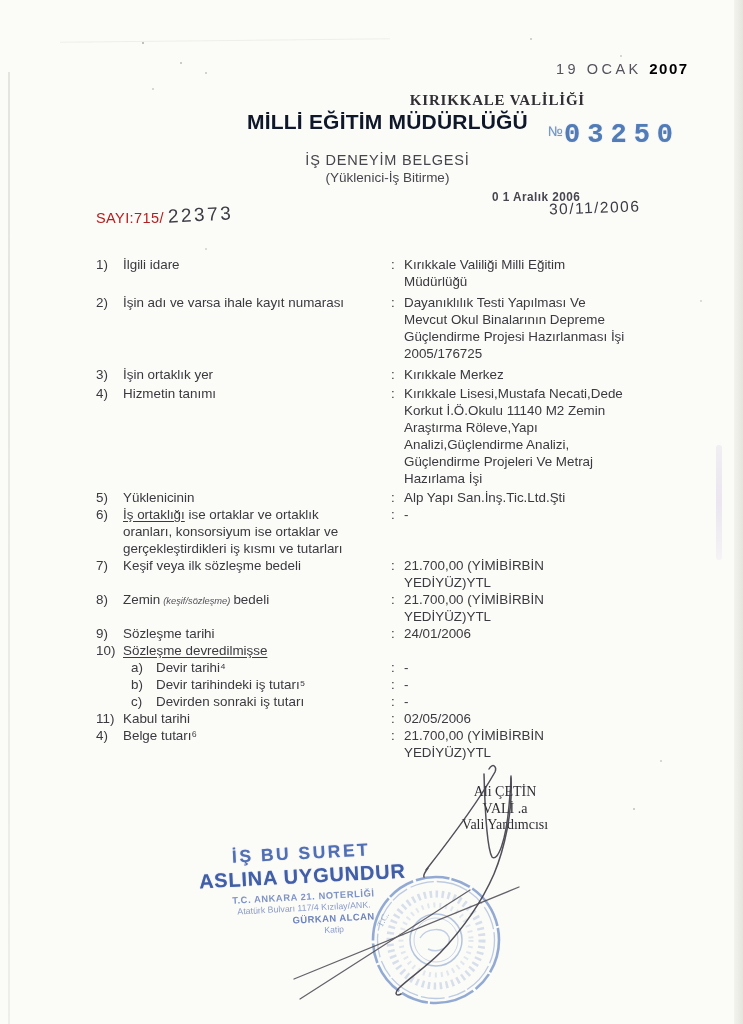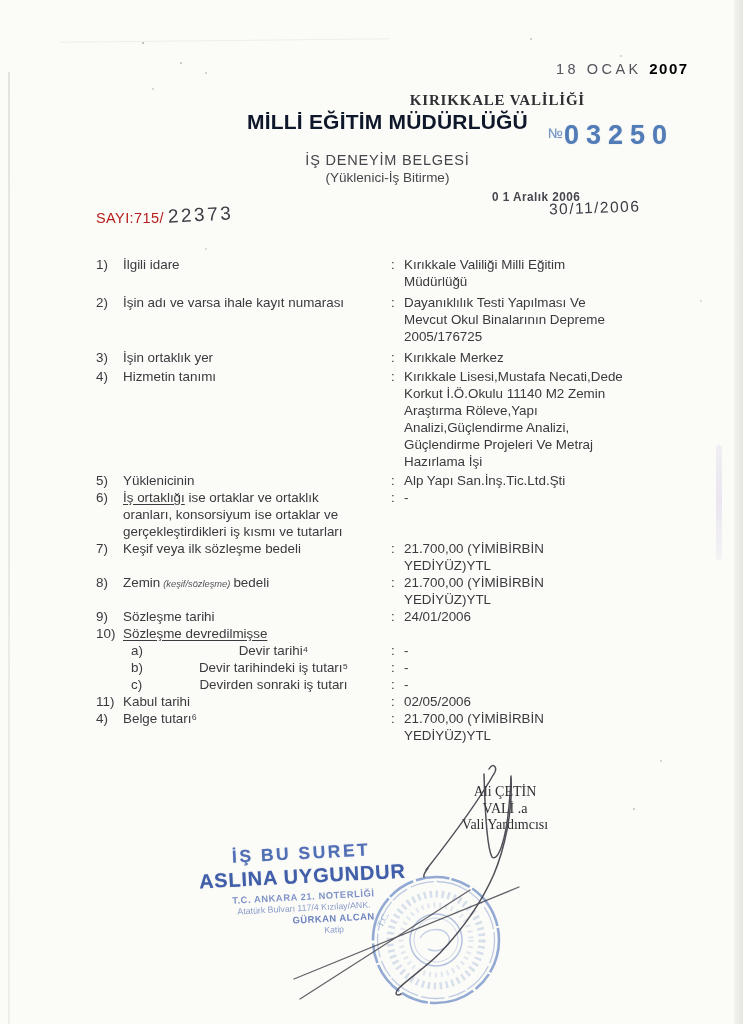--- a/index.html
+++ b/index.html
@@ -35,41 +35,41 @@
   .doc-title{font-size:14.5px;letter-spacing:.8px;color:#46464c;margin-top:18px;}
   .doc-subtitle{font-size:13.5px;color:#46464c;margin-top:2px;}
 
   
   .stamp-received{position:absolute;left:556px;top:60px;font-size:14.5px;
     letter-spacing:3.5px;color:#55525c;white-space:nowrap;}
   .stamp-received b{font-size:15px;color:#000000;letter-spacing:1.5px;font-weight:bold;}
   .stamp-number{position:absolute;left:548px;top:120px;white-space:nowrap;
     color:#527cb7;text-shadow:0 0 1px rgba(82,124,183,.5);}
   .stamp-number .no{font-size:14px;vertical-align:6px;letter-spacing:1px;opacity:.8;}
-  .stamp-number .digits{font-family:Liberation Sans, sans-serif;
+  .stamp-number .digits{font-family:Liberation Mono, monospace;
     font-weight:bold;font-size:27px;letter-spacing:7px;}
   .stamp-date{position:absolute;left:492px;top:190px;font-weight:bold;font-size:12.5px;
     letter-spacing:.5px;color:#47454e;transform:scaleX(.94);transform-origin:left;white-space:nowrap;}
   .hand-date{position:absolute;left:549px;top:199px;font-size:15.5px;color:#3b3b43;
     letter-spacing:1.5px;transform:rotate(-2deg);white-space:nowrap;}
 
   
   .sayi{position:absolute;left:96px;top:206px;white-space:nowrap;}
   .sayi .printed{font-size:14.5px;color:#b91c1c;letter-spacing:.4px;}
   .sayi .hand{display:inline-block;font-size:19px;color:#3e3d45;letter-spacing:2.5px;
     transform:rotate(-3deg) translateY(-2px);margin-left:4px;}
 
   
   .list{position:absolute;left:96px;top:256px;width:566px;font-size:13.4px;
     line-height:17px;color:#3a3a3f;}
   .row{display:flex;align-items:flex-start;}
   .row .num{width:27px;flex:none;}
   .row .letter{width:25px;flex:none;}
   .row .label{width:268px;flex:none;}
-  .row.sub .label{width:235px;text-align:center;}
+  .row.sub .label{width:235px;}
   .row.sub{padding-left:8px;}
   .row .colon{width:13px;flex:none;}
   .row .value{flex:1;}
   .mb4{margin-bottom:4px;} .mb2{margin-bottom:2px;}
   .u{text-decoration:underline;text-underline-offset:2px;}
   .small-it{font-size:9.3px;font-style:italic;color:#55555a;margin:0 3px;}
 
   
   .sig-block{position:absolute;left:432px;top:784px;width:146px;text-align:center;
     font-family:"Liberation Serif","DejaVu Serif",serif;font-size:14px;
@@ -102,21 +102,21 @@
   <div class="specks"></div>
 
   <div class="header">
     <div class="org1">KIRIKKALE VALİLİĞİ</div>
     <div class="org2">MİLLİ EĞİTİM MÜDÜRLÜĞÜ</div>
     <div class="doc-title">İŞ DENEYİM BELGESİ</div>
     <div class="doc-subtitle">(Yüklenici-İş Bitirme)</div>
   </div>
 
   <div class="stamp-received">
-    <span>18 OCAK</span>
+    <span>19 OCAK</span>
     <b>2007</b>
   </div>
   <div class="stamp-number">
     <span class="no">№</span><span class="digits">03250</span>
   </div>
   <div class="stamp-date">0 1 Aralık 2006</div>
   <div class="hand-date">30/11/2006</div>
 
   <div class="sayi">
     <span class="printed">SAYI:715/</span><span class="hand">22373</span>
@@ -138,20 +138,21 @@
 
     <div class="row mb4">
       <span class="num">2)</span>
       <div class="label">
           <div>İşin adı ve varsa ihale kayıt numarası</div>
         </div>
       <span class="colon">:</span>
       <div class="value">
         <div>Dayanıklılık Testi Yapılması Ve</div>
         <div>Mevcut Okul Binalarının Depreme</div>
+        <div>Güçlendirme Projesi Hazırlanması İşi</div>
         <div>2005/176725</div>
       </div>
     </div>
 
     <div class="row mb2">
       <span class="num">3)</span>
       <div class="label">
           <div>İşin ortaklık yer</div>
         </div>
       <span class="colon">:</span>

